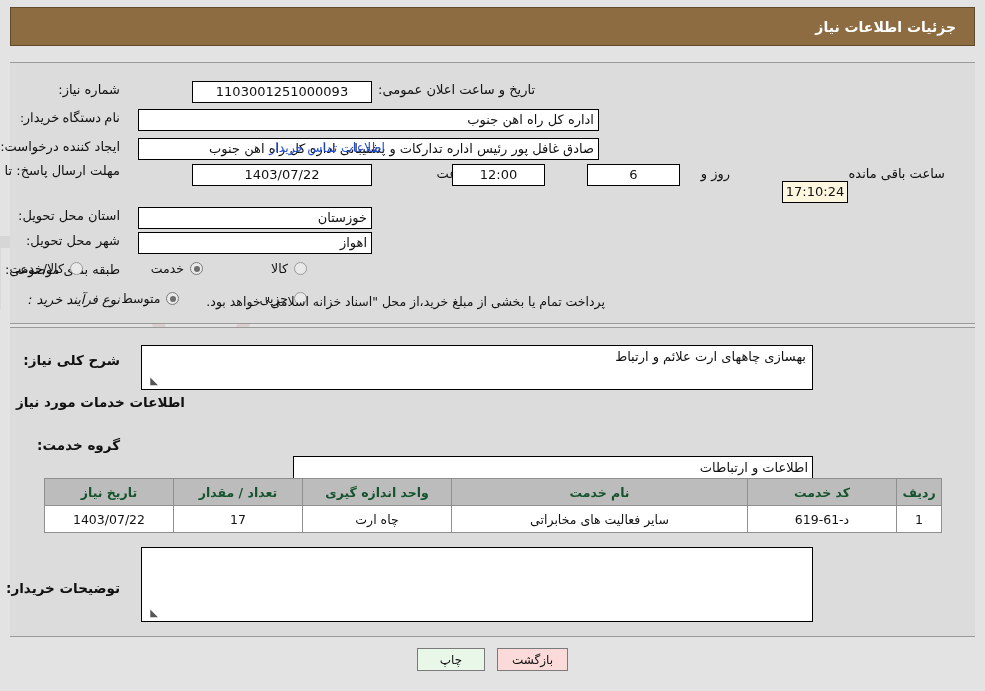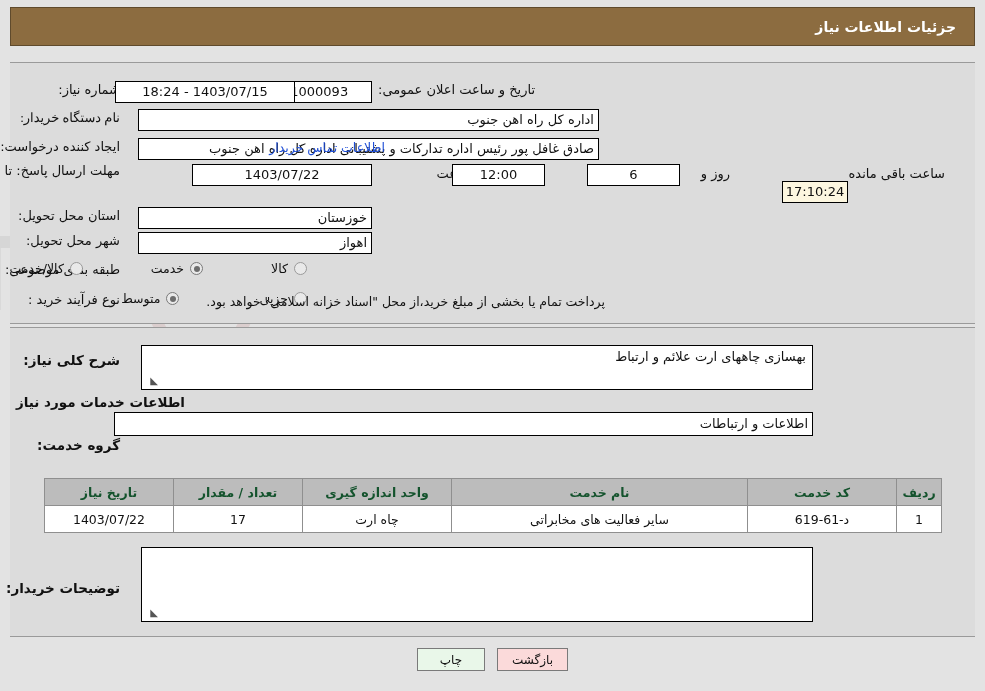--- a/index.html
+++ b/index.html
@@ -138,21 +138,20 @@
   <div class="panel panel-top"></div>
 
   <div class="row" style="right:865px;top:82px;">
     <span class="lbl">شماره نیاز:</span>
   </div>
   <div class="fld c" style="position:absolute;right:613px;top:81px;width:180px;z-index:5;">1103001251000093</div>
 
   <div class="row" style="right:450px;top:82px;">
     <span class="lbl">تاریخ و ساعت اعلان عمومی:</span>
   </div>
-  <div class="fld c" style="position:absolute;right:690px;top:81px;width:180px;z-index:5;">1403/07/15 - 18:24</div>
 
   <div class="row" style="right:865px;top:110px;font-family:Liberation Serif, serif;">
     <span class="lbl">نام دستگاه خریدار:</span>
   </div>
   <div class="fld" style="position:absolute;right:386px;top:109px;width:461px;z-index:5;">اداره کل راه اهن جنوب</div>
 
   <div class="row" style="right:865px;top:139px;">
     <span class="lbl">ایجاد کننده درخواست:</span>
   </div>
   <div class="fld" style="position:absolute;right:386px;top:138px;width:461px;z-index:5;">صادق غافل پور رئیس اداره تدارکات و پشتیبانی اداره کل راه اهن جنوب</div>
@@ -200,21 +199,21 @@
     <span class="ropt">
       <span class="radio on"></span>
       <span class="rl">خدمت</span>
     </span>
     <span class="ropt">
       <span class="radio"></span>
       <span class="rl">کالا/خدمت</span>
     </span>
   </div>
 
-  <div class="row" style="right:865px;top:292px;">
+  <div class="row" style="right:865px;top:292px;font-style:italic;">
     <span class="lbl">نوع فرآیند خرید :</span>
   </div>
   <div class="row" style="right:678px;top:291px;gap:38px;">
     <span class="ropt">
       <span class="radio"></span>
       <span class="rl">جزیی</span>
     </span>
     <span class="ropt">
       <span class="radio on"></span>
       <span class="rl">متوسط</span>
@@ -226,21 +225,21 @@
 
   <div class="panel panel-mid"></div>
 
   <div class="sec" style="right:865px;top:352px;">شرح کلی نیاز:</div>
   <div class="boxarea" style="right:172px;top:345px;width:672px;height:45px;">بهسازی چاههای ارت علائم و ارتباط</div>
   <span class="resize" style="right:827px;top:376px;">◣</span>
 
   <div class="sec" style="right:800px;top:394px;">اطلاعات خدمات مورد نیاز</div>
 
   <div class="sec" style="right:865px;top:437px;">گروه خدمت:</div>
-  <div class="fld tall" style="position:absolute;right:172px;top:412px;width:699px;z-index:5;">اطلاعات و ارتباطات</div>
+  <div class="fld tall" style="position:absolute;right:172px;top:456px;width:520px;z-index:5;">اطلاعات و ارتباطات</div>
 
   <table class="tbl">
     <thead>
       <tr>
         <th style="width:36px;">ردیف</th>
         <th style="width:140px;">کد خدمت</th>
         <th>نام خدمت</th>
         <th style="width:140px;">واحد اندازه گیری</th>
         <th style="width:120px;">تعداد / مقدار</th>
         <th style="width:120px;">تاریخ نیاز</th>

